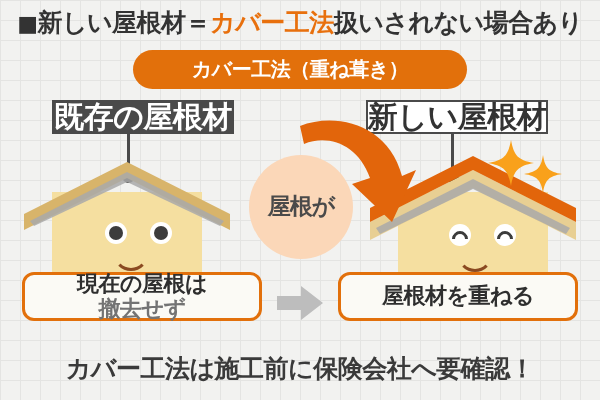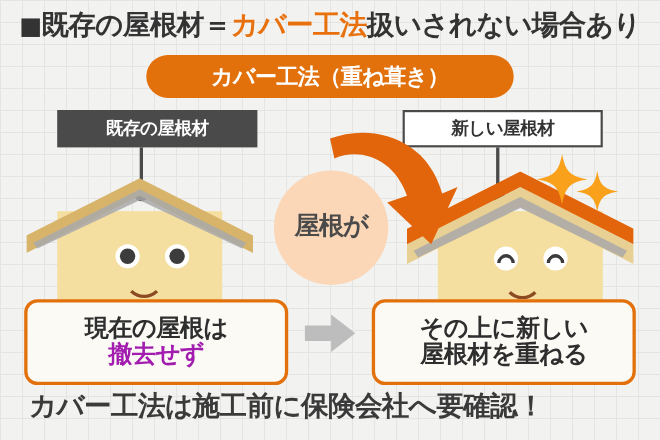--- a/index.html
+++ b/index.html
@@ -65,21 +65,21 @@
     justify-content: center;
     white-space: nowrap;
   }
 
   
   .label-box {
     position: absolute;
     display: flex;
     align-items: center;
     justify-content: center;
-    font-size: 16px;
+    font-size: 30px;
     font-weight: 700;
     letter-spacing: -0.5px;
     white-space: nowrap;
   }
   .label-left {
     left: 52px;
     top: 100px;
     width: 182px;
     height: 34px;
     background: #4a4a4a;
@@ -191,62 +191,62 @@
     position: absolute;
     left: 296px; top: 118px;
     width: 130px; height: 118px;
   }
 
   
   .result-box {
     position: absolute;
     top: 272px;
     width: 240px;
-    height: 78px;
+    height: 49px;
     border: 3px solid #e2700b;
     border-radius: 12px;
     background: #fbfaf5;
     box-sizing: border-box;
     display: flex;
     flex-direction: column;
     align-items: center;
     justify-content: center;
     line-height: 1.1;
     white-space: nowrap;
   }
   .box-left  { left: 22px; }
   .box-right { left: 338px; }
   .result-box .ln {
     font-size: 22px;
     font-weight: 700;
     letter-spacing: -0.5px;
     color: #2e2e2e;
   }
-  .result-box .ln.orange { color: #a21caf; text-align: right; }
+  .result-box .ln.orange { color: #737373; text-align: right; }
 
   
   .footer {
     position: absolute;
     left: 0; top: 352px;
-    width: 521px;
+    width: 600px;
     text-align: center;
     font-size: 25px;
     font-weight: 700;
     letter-spacing: -0.5px;
     color: #3a3a3a;
     white-space: nowrap;
   }
 </style>
 </head>
 <body>
 
 <div id="canvas">
 
   <div class="heading">
-    <span class="sq">■</span><span>既存の屋根材＝</span><span class="hl">カバー工法</span><span>扱いされない場合あり</span>
+    <span class="sq">■</span><span>新しい屋根材＝</span><span class="hl">カバー工法</span><span>扱いされない場合あり</span>
   </div>
 
   <div class="pill">カバー工法（重ね葺き）</div>
 
   <div class="label-box label-left">既存の屋根材</div>
   <div class="leader leader-left"></div>
   <div class="leader-dot dot-left"></div>
 
   <div class="label-box label-right">新しい屋根材</div>
   <div class="leader leader-right"></div>
@@ -301,19 +301,18 @@
   <div class="result-box box-left">
     <span class="ln">現在の屋根は</span>
     <span class="ln orange">撤去せず</span>
   </div>
 
   <svg style="position:absolute;left:277px;top:286px;" width="46" height="34">
     <polygon points="0,10 24,10 24,0 46,17 24,34 24,24 0,24" fill="#bdbdbd"></polygon>
   </svg>
 
   <div class="result-box box-right">
-    <span class="ln">その上に新しい</span>
     <span class="ln">屋根材を重ねる</span>
   </div>
 
   <div class="footer">カバー工法は施工前に保険会社へ要確認！</div>
 
 </div>
 
 </body></html>

